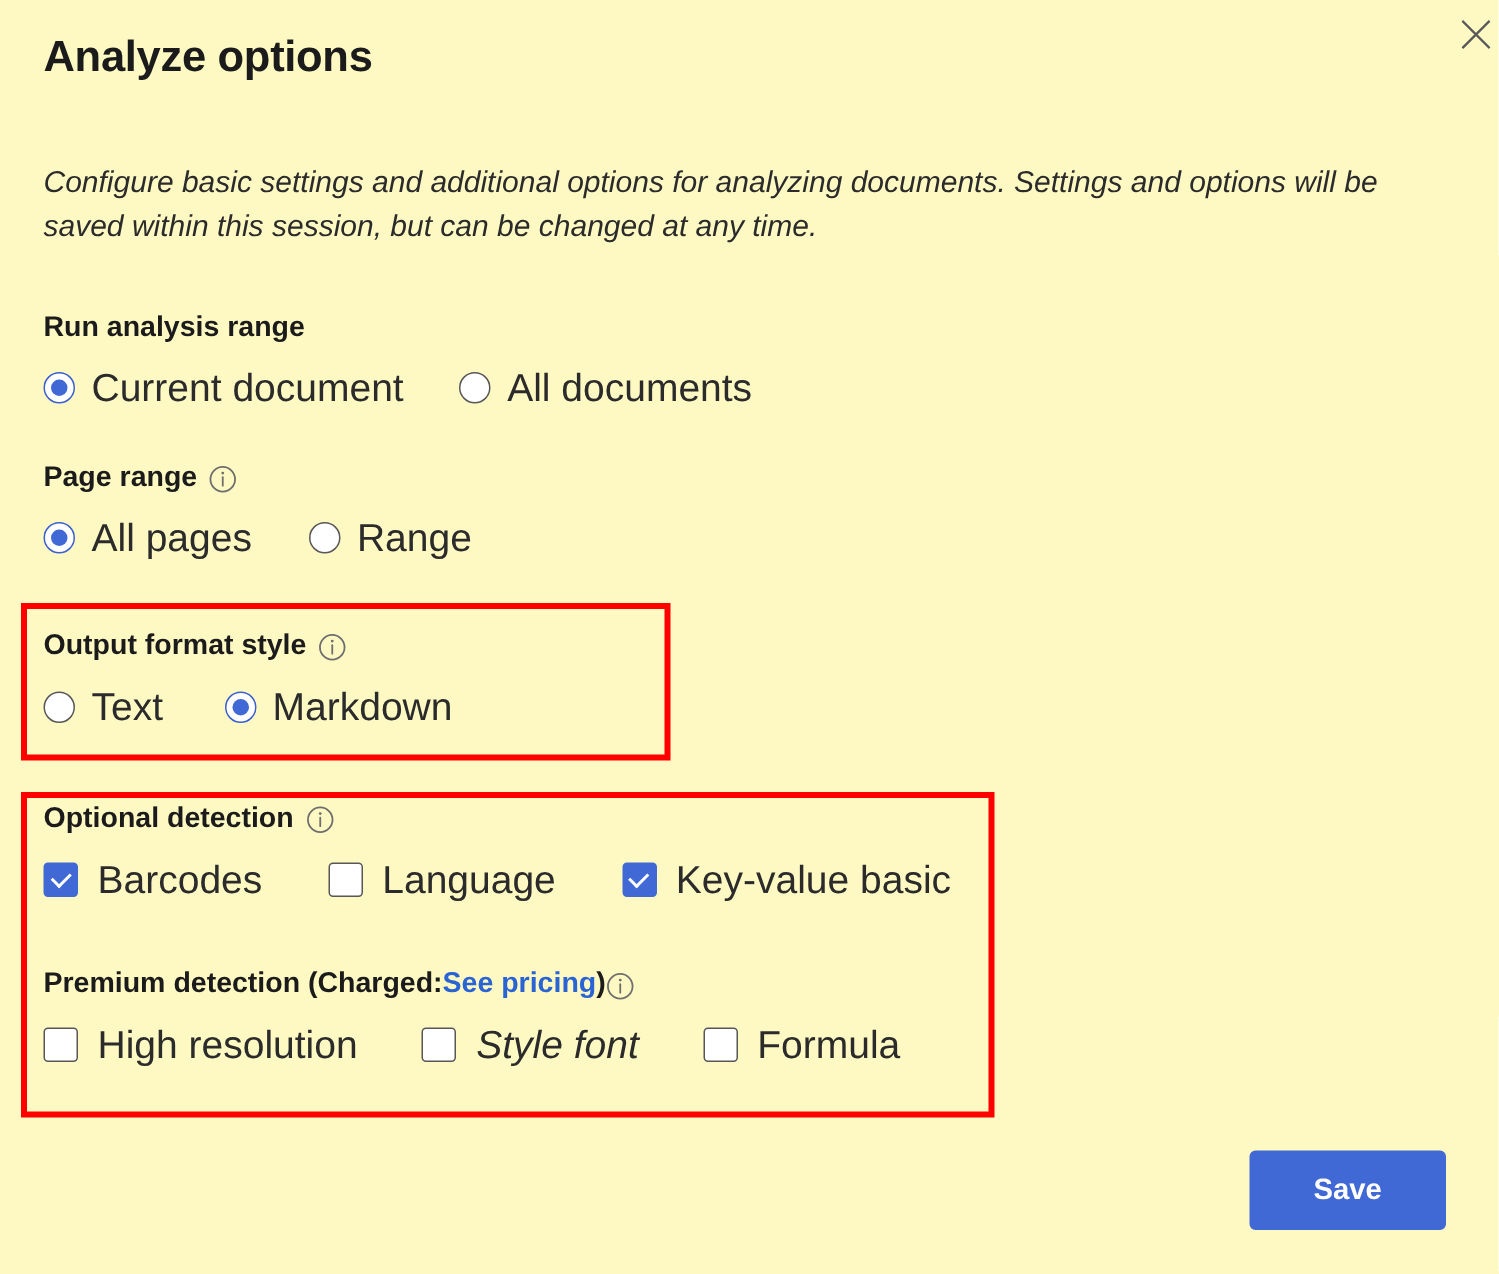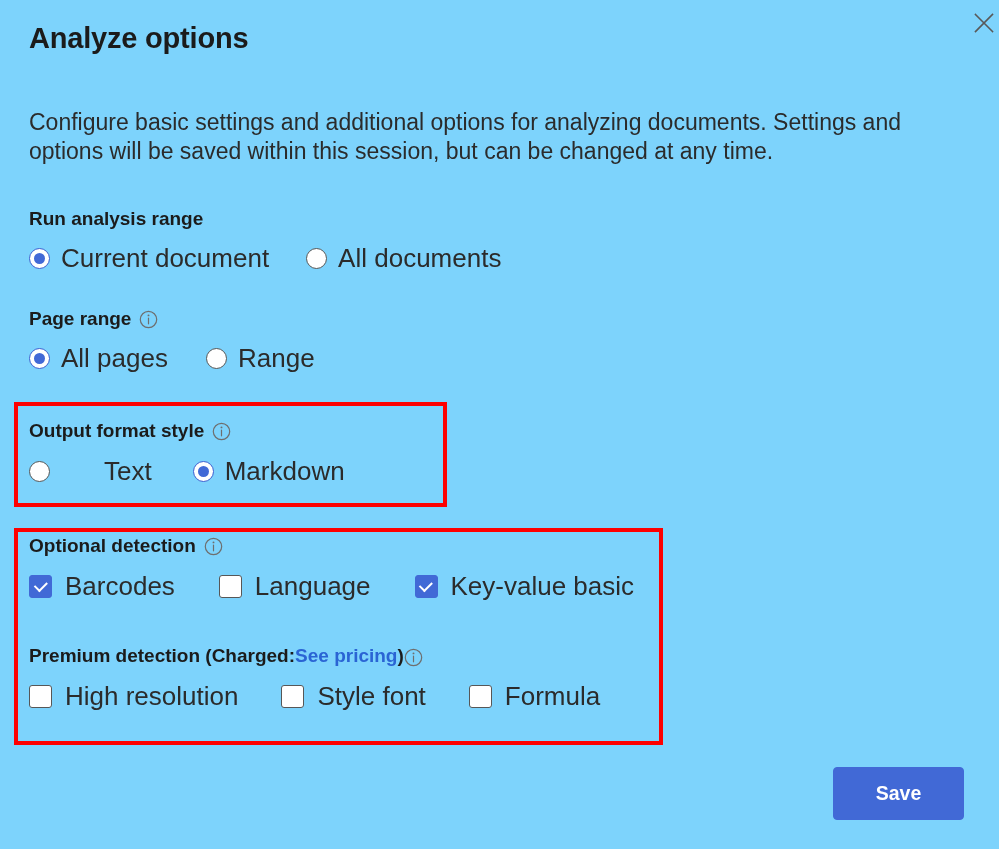--- a/index.html
+++ b/index.html
@@ -8,21 +8,21 @@
     width: 999px; height: 849px;
     background: #ffffff;
     font-family: "Liberation Sans", sans-serif;
     color: #252525;
     overflow: hidden;
   }
   .dialog {
     position: relative;
     width: 999px;
     height: 849px;
-    background: #7dd3fc;
+    background: #fef9c3;
   }
 
   
   .header {
     position: absolute;
     left: 29px; top: 22px;
     right: 24px;
     display: flex;
     align-items: flex-start;
     justify-content: space-between;
@@ -45,24 +45,25 @@
     border: none;
     padding: 0;
   }
   .close-btn svg { display:block; }
 
   
   .description {
     position: absolute;
     left: 29px; top: 108px;
     width: 900px;
-    font-size: 23px;
+    font-size: 20px;
     line-height: 29px;
     color: #2b2b2b;
     font-weight: 400;
+    font-style: italic;
   }
 
   
   .section-label {
     font-size: 19px;
     font-weight: 700;
     color: #1b1b1b;
     display: flex;
     align-items: center;
     gap: 8px;
@@ -284,21 +285,21 @@
       <span class="lbl-text">Output format style</span>
       <span class="info-icon">
         <svg width="19" height="19" viewBox="0 0 19 19" aria-hidden="true">
           <circle cx="9.5" cy="9.5" r="8.2" fill="none" stroke="#6e6e6e" stroke-width="1.2"></circle>
           <circle cx="9.5" cy="5.4" r="0.95" fill="#6e6e6e"></circle>
           <path d="M9.5 8.1 L9.5 13.8" stroke="#6e6e6e" stroke-width="1.2" stroke-linecap="round"></path>
         </svg>
       </span>
     </div>
     <div class="opt-row">
-      <label class="opt" style="margin-right:41px;gap:43px;">
+      <label class="opt" style="margin-right:41px;">
         <span class="radio"></span>
         <span class="opt-label" style="margin-left:11px;">Text</span>
       </label>
       <label class="opt">
         <span class="radio checked"></span>
         <span class="opt-label" style="margin-left:11px;">Markdown</span>
       </label>
     </div>
   </div>
 
@@ -344,21 +345,21 @@
         </svg>
       </span>
     </div>
     <div class="opt-row">
       <label class="opt" style="margin-right:43px;">
         <span class="checkbox"></span>
         <span class="opt-label" style="margin-left:13px;">High resolution</span>
       </label>
       <label class="opt" style="margin-right:43px;">
         <span class="checkbox"></span>
-        <span class="opt-label" style="margin-left:13px;">Style font</span>
+        <span class="opt-label" style="margin-left:13px;font-style:italic;">Style font</span>
       </label>
       <label class="opt">
         <span class="checkbox"></span>
         <span class="opt-label" style="margin-left:13px;">Formula</span>
       </label>
     </div>
   </div>
 
   <div class="footer">
     <button class="btn btn-primary">Save</button>

